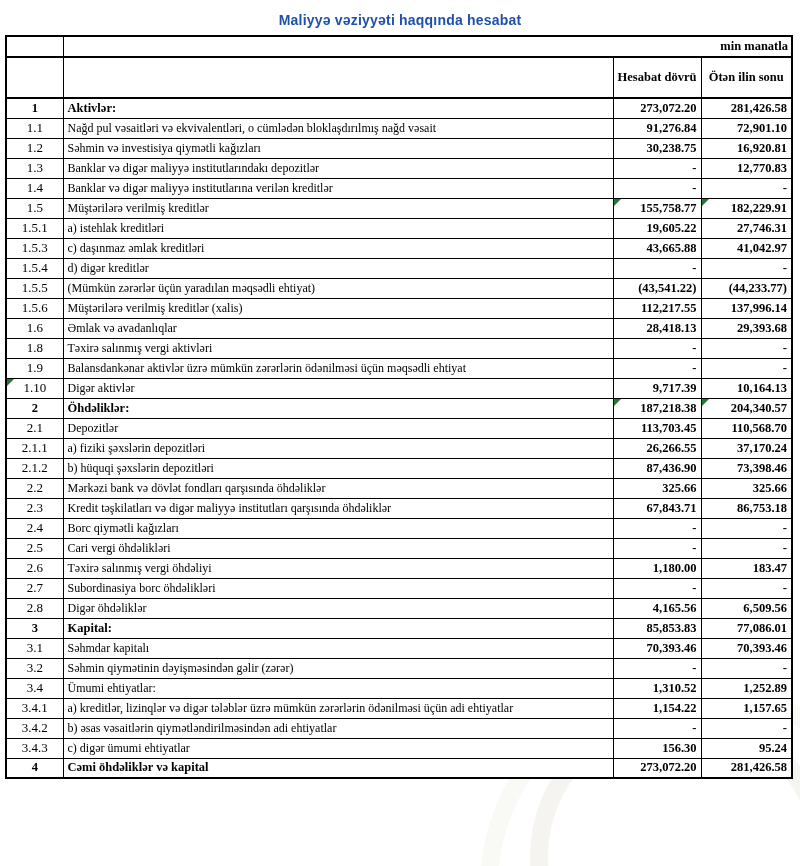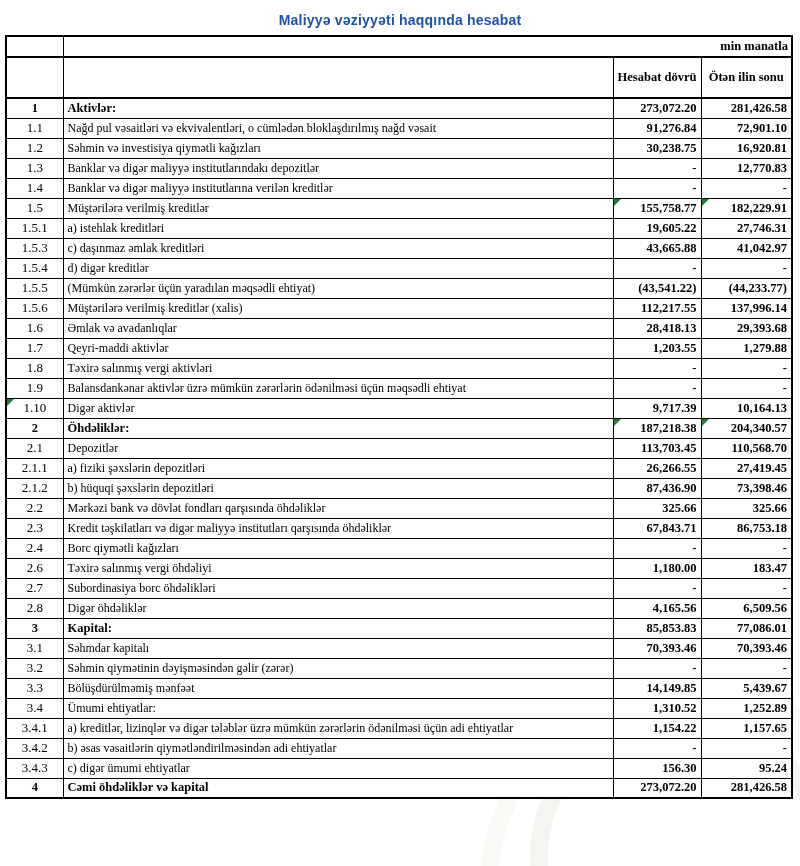--- a/index.html
+++ b/index.html
@@ -198,26 +198,20 @@
         <td class="val">112,217.55</td>
         <td class="val">137,996.14</td>
       </tr>
       <tr>
         <td class="no">1.6</td>
         <td class="label">Əmlak və avadanlıqlar</td>
         <td class="val">28,418.13</td>
         <td class="val">29,393.68</td>
       </tr>
       <tr>
-        <td class="no">1.7</td>
-        <td class="label">Qeyri-maddi aktivlər</td>
-        <td class="val">1,203.55</td>
-        <td class="val">1,279.88</td>
-      </tr>
-      <tr>
         <td class="no">1.8</td>
         <td class="label">Təxirə salınmış vergi aktivləri</td>
         <td class="val">-</td>
         <td class="val">-</td>
       </tr>
       <tr>
         <td class="no">1.9</td>
         <td class="label">Balansdankənar aktivlər üzrə mümkün zərərlərin ödənilməsi üçün məqsədli ehtiyat</td>
         <td class="val">-</td>
         <td class="val">-</td>
@@ -237,21 +231,21 @@
       <tr>
         <td class="no">2.1</td>
         <td class="label">Depozitlər</td>
         <td class="val">113,703.45</td>
         <td class="val">110,568.70</td>
       </tr>
       <tr>
         <td class="no">2.1.1</td>
         <td class="label">a) fiziki şəxslərin depozitləri</td>
         <td class="val">26,266.55</td>
-        <td class="val">27,419.45</td>
+        <td class="val">37,170.24</td>
       </tr>
       <tr>
         <td class="no">2.1.2</td>
         <td class="label">b) hüquqi şəxslərin depozitləri</td>
         <td class="val">87,436.90</td>
         <td class="val">73,398.46</td>
       </tr>
       <tr>
         <td class="no">2.2</td>
         <td class="label">Mərkəzi bank və dövlət fondları qarşısında öhdəliklər</td>
@@ -260,20 +254,26 @@
       </tr>
       <tr>
         <td class="no">2.3</td>
         <td class="label">Kredit təşkilatları və digər maliyyə institutları qarşısında öhdəliklər</td>
         <td class="val">67,843.71</td>
         <td class="val">86,753.18</td>
       </tr>
       <tr>
         <td class="no">2.4</td>
         <td class="label">Borc qiymətli kağızları</td>
+        <td class="val">-</td>
+        <td class="val">-</td>
+      </tr>
+      <tr>
+        <td class="no">2.5</td>
+        <td class="label">Cari vergi öhdəlikləri</td>
         <td class="val">-</td>
         <td class="val">-</td>
       </tr>
       <tr>
         <td class="no">2.6</td>
         <td class="label">Təxirə salınmış vergi öhdəliyi</td>
         <td class="val">1,180.00</td>
         <td class="val">183.47</td>
       </tr>
       <tr>
@@ -300,26 +300,20 @@
         <td class="val">70,393.46</td>
         <td class="val">70,393.46</td>
       </tr>
       <tr>
         <td class="no">3.2</td>
         <td class="label">Səhmin qiymətinin dəyişməsindən gəlir (zərər)</td>
         <td class="val">-</td>
         <td class="val">-</td>
       </tr>
       <tr>
-        <td class="no">3.3</td>
-        <td class="label">Bölüşdürülməmiş mənfəət</td>
-        <td class="val">14,149.85</td>
-        <td class="val">5,439.67</td>
-      </tr>
-      <tr>
         <td class="no">3.4</td>
         <td class="label">Ümumi ehtiyatlar:</td>
         <td class="val">1,310.52</td>
         <td class="val">1,252.89</td>
       </tr>
       <tr>
         <td class="no">3.4.1</td>
         <td class="label">a) kreditlər, lizinqlər və digər tələblər üzrə mümkün zərərlərin ödənilməsi üçün adi ehtiyatlar</td>
         <td class="val">1,154.22</td>
         <td class="val">1,157.65</td>

